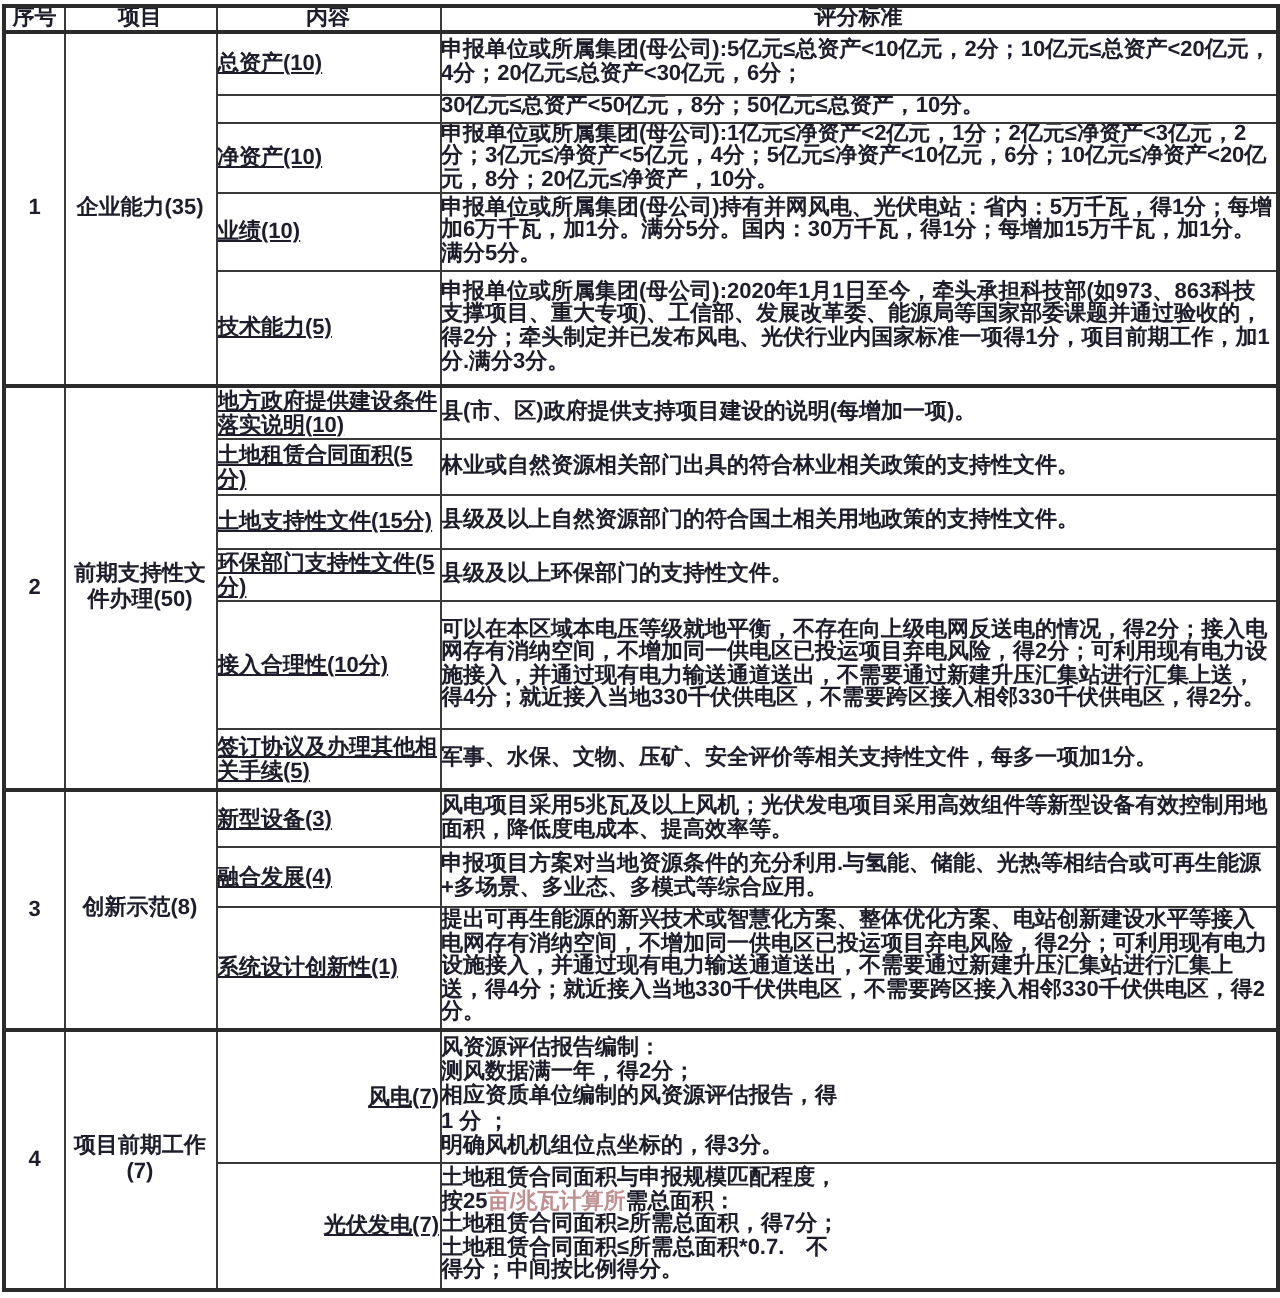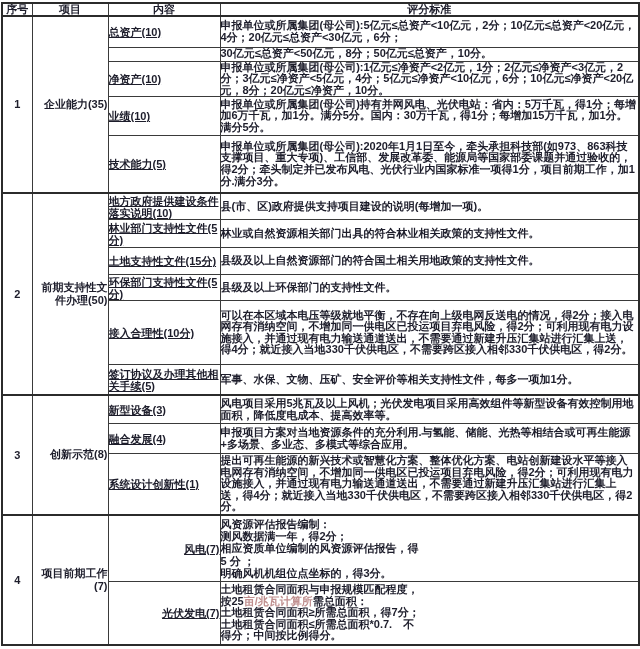--- a/index.html
+++ b/index.html
@@ -44,21 +44,21 @@
     line-height: 11px;
     padding: 1px 0;
     white-space: nowrap;
   }
   td.no-cell {
     text-align: center;
     font-size: 11px;
     font-weight: bold;
   }
   td.project-cell {
-    text-align: right;
+    text-align: center;
     font-size: 11px;
     font-weight: bold;
     line-height: 13px;
     padding: 0 2px;
     word-break: break-all;
   }
   td.content-cell {
     font-size: 11px;
     font-weight: bold;
     line-height: 12px;
@@ -122,21 +122,21 @@
       <td class="criteria-cell">申报单位或所属集团(母公司):2020年1月1日至今，牵头承担科技部(如973、863科技支撑项目、重大专项)、工信部、发展改革委、能源局等国家部委课题并通过验收的，得2分；牵头制定并已发布风电、光伏行业内国家标准一项得1分，项目前期工作，加1分.满分3分。</td>
     </tr>
 
     <tr style="height:27px" class="section-start">
       <td class="no-cell" rowspan="6">2</td>
       <td class="project-cell" rowspan="6">前期支持性文件办理(50)</td>
       <td class="content-cell">地方政府提供建设条件落实说明(10)</td>
       <td class="criteria-cell">县(市、区)政府提供支持项目建设的说明(每增加一项)。</td>
     </tr>
     <tr style="height:28px">
-      <td class="content-cell">林业部门支持性文件(5分)</td>
+      <td class="content-cell">土地租赁合同面积(5分)</td>
       <td class="criteria-cell">林业或自然资源相关部门出具的符合林业相关政策的支持性文件。</td>
     </tr>
     <tr style="height:27px">
       <td class="content-cell">土地支持性文件(15分)</td>
       <td class="criteria-cell">县级及以上自然资源部门的符合国土相关用地政策的支持性文件。</td>
     </tr>
     <tr style="height:26px">
       <td class="content-cell">环保部门支持性文件(5分)</td>
       <td class="criteria-cell">县级及以上环保部门的支持性文件。</td>
     </tr>
@@ -164,21 +164,21 @@
       <td class="criteria-cell">提出可再生能源的新兴技术或智慧化方案、整体优化方案、电站创新建设水平等接入电网存有消纳空间，不增加同一供电区已投运项目弃电风险，得2分；可利用现有电力设施接入，并通过现有电力输送通道送出，不需要通过新建升压汇集站进行汇集上送，得4分；就近接入当地330千伏供电区，不需要跨区接入相邻330千伏供电区，得2分。</td>
     </tr>
 
     <tr style="height:67px" class="section-start">
       <td class="no-cell" rowspan="2">4</td>
       <td class="project-cell" rowspan="2">项目前期工作(7)</td>
       <td class="content-cell center">风电(7)</td>
       <td class="criteria-cell pre">风资源评估报告编制：
 测风数据满一年，得2分；
 相应资质单位编制的风资源评估报告，得
-5 分 ；
+1 分 ；
 明确风机机组位点坐标的，得3分。</td>
     </tr>
     <tr style="height:63px">
       <td class="content-cell center">光伏发电(7)</td>
       <td class="criteria-cell">
         <div class="crit-line">土地租赁合同面积与申报规模匹配程度，</div>
         <div class="crit-line"><span>按25</span><span style="color: rgb(192, 143, 143);">亩/兆瓦计算所</span><span>需总面积：</span></div>
         <div class="crit-line">土地租赁合同面积≥所需总面积，得7分；</div>
         <div class="crit-line">土地租赁合同面积≤所需总面积*0.7.　不</div>
         <div class="crit-line">得分；中间按比例得分。</div>

